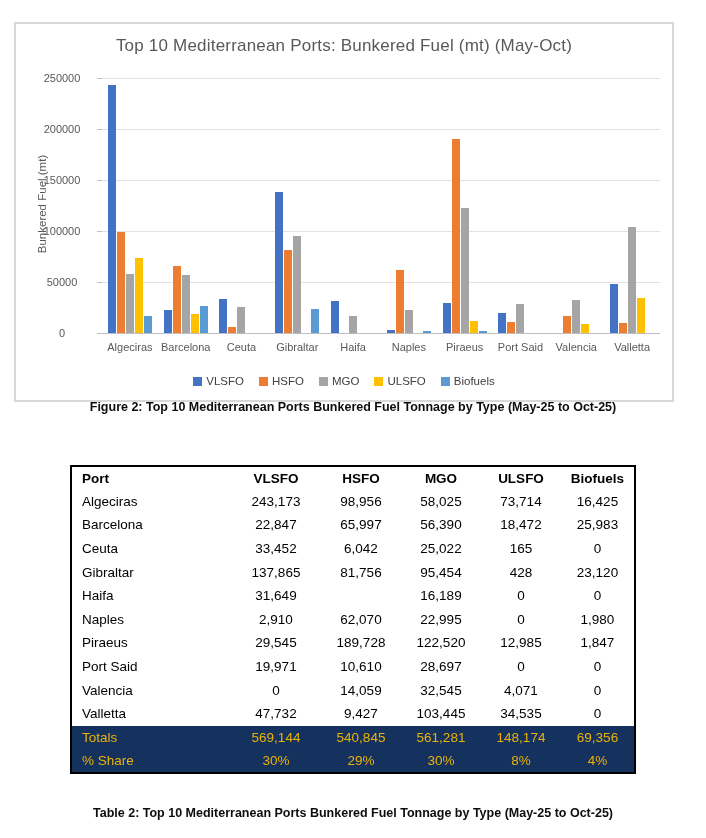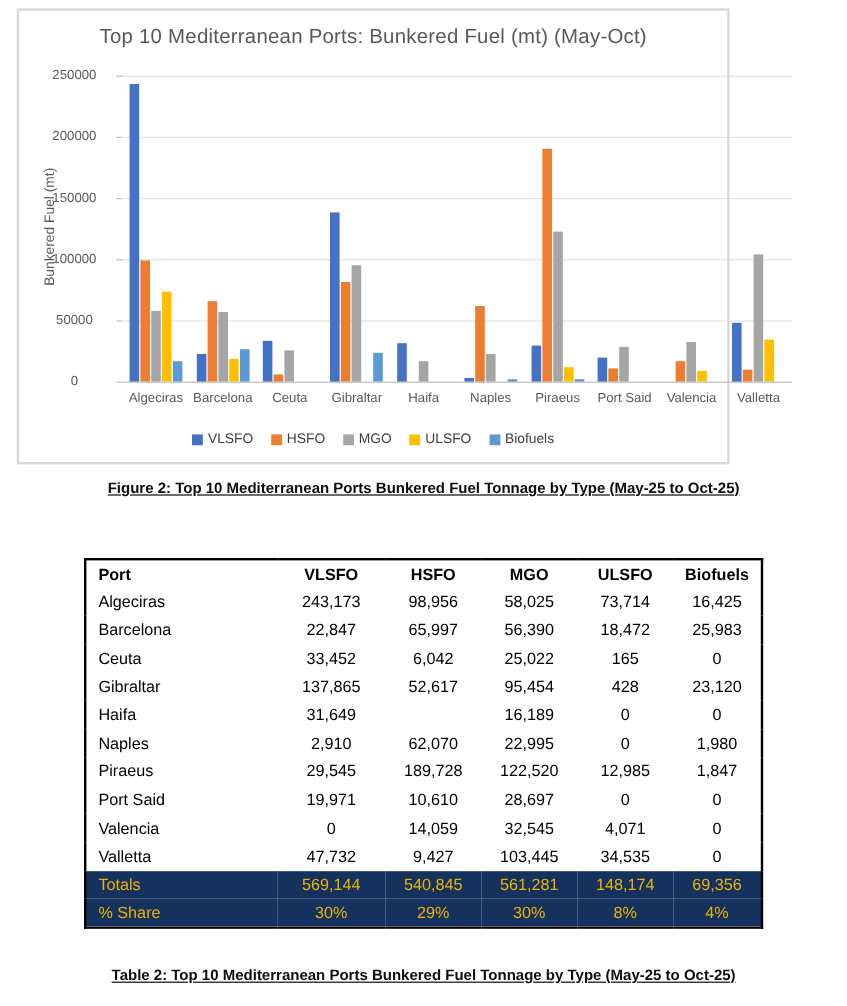--- a/index.html
+++ b/index.html
@@ -2,21 +2,21 @@
 <html><head>
 <meta charset="utf-8">
 <style>
   html,body{margin:0;padding:0;}
   body{
     width:706px;height:838px;position:relative;background:#ffffff;
     font-family:"Liberation Sans",sans-serif;color:#000;overflow:hidden;
   }
   
   .chart-frame{
-    position:absolute;left:14px;top:7px;width:594px;height:380px;
+    position:absolute;left:14px;top:22px;width:660px;height:380px;
     border:2px solid #D8D8D8;box-sizing:border-box;background:#fff;
   }
   .chart-title{
     position:absolute;top:12px;left:0;width:100%;text-align:center;
     font-size:17px;color:#595959;letter-spacing:.2px;
   }
   .y-axis-title{
     position:absolute;top:180px;left:26px;transform:translate(-50%,-50%) rotate(-90deg);
     white-space:nowrap;font-size:11.5px;color:#595959;
   }
@@ -39,21 +39,21 @@
   .xlab{flex:1;text-align:center;font-size:11px;color:#595959;white-space:nowrap;}
   .legend{
     position:absolute;left:0;top:351px;width:100%;
     display:flex;justify-content:center;gap:15px;align-items:center;
   }
   .legend-item{display:flex;align-items:center;gap:4px;font-size:11.5px;color:#404040;}
   .swatch{width:9px;height:9px;display:inline-block;}
   
   .caption{
     position:absolute;left:0;width:706px;text-align:center;
-    font-size:12.5px;font-weight:700;color:#0d0d0d;text-decoration:underline;
+    font-size:12.5px;font-weight:700;color:#0d0d0d;
   }
   .caption.fig{top:400px;}
   .caption.tbl{top:806px;}
   
   table.data{
     position:absolute;left:70px;top:465px;width:564px;
     border-collapse:collapse;table-layout:fixed;
     border:2px solid #000;font-size:13.5px;
   }
   table.data tr{height:23.6px;margin-left:12px;}
@@ -242,21 +242,21 @@
         <td class="port">Ceuta</td>
         <td>33,452</td>
         <td>6,042</td>
         <td>25,022</td>
         <td>165</td>
         <td>0</td>
       </tr>
       <tr>
         <td class="port">Gibraltar</td>
         <td>137,865</td>
-        <td>52,617</td>
+        <td>81,756</td>
         <td>95,454</td>
         <td>428</td>
         <td>23,120</td>
       </tr>
       <tr>
         <td class="port">Haifa</td>
         <td>31,649</td>
         <td></td>
         <td>16,189</td>
         <td>0</td>

